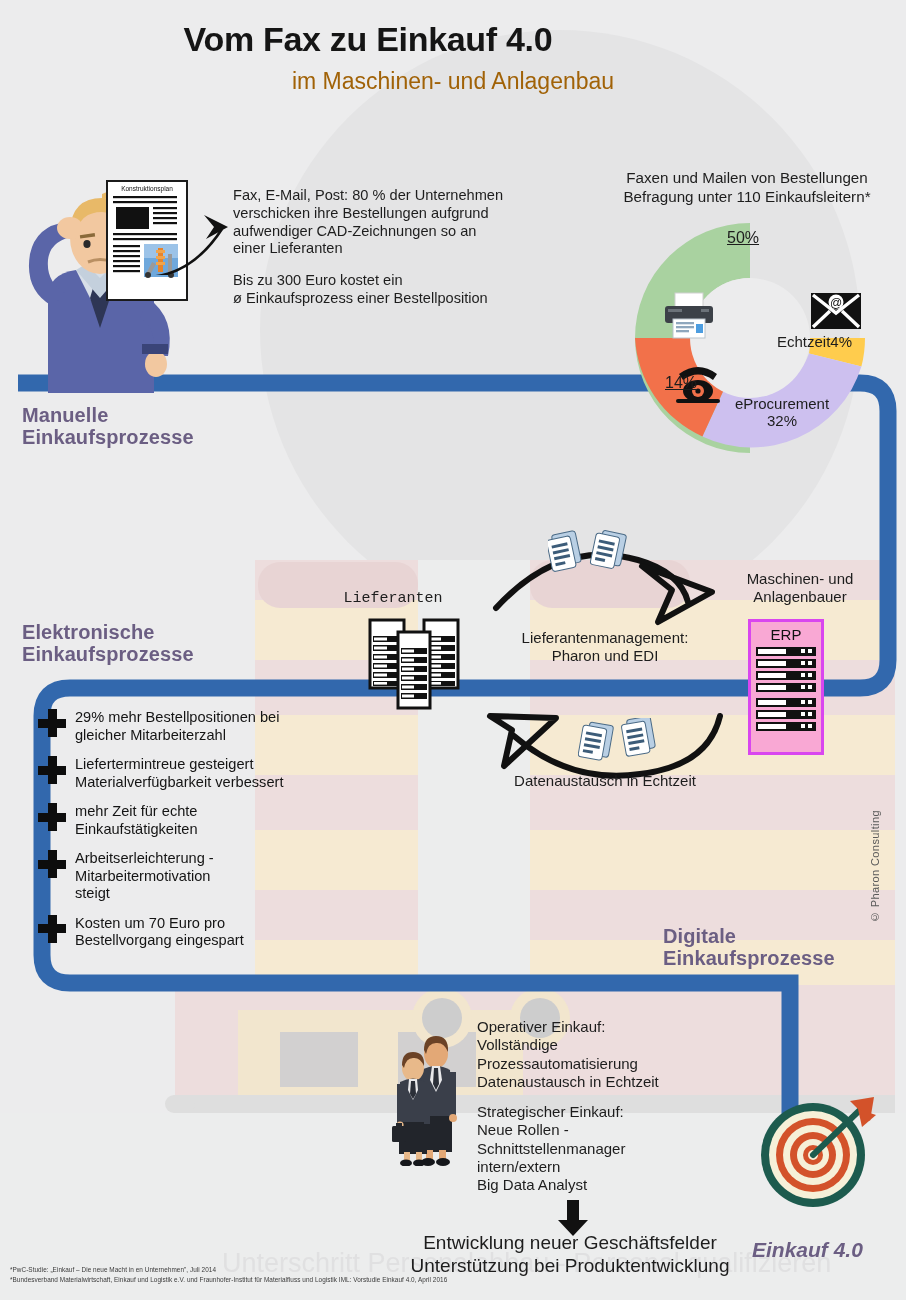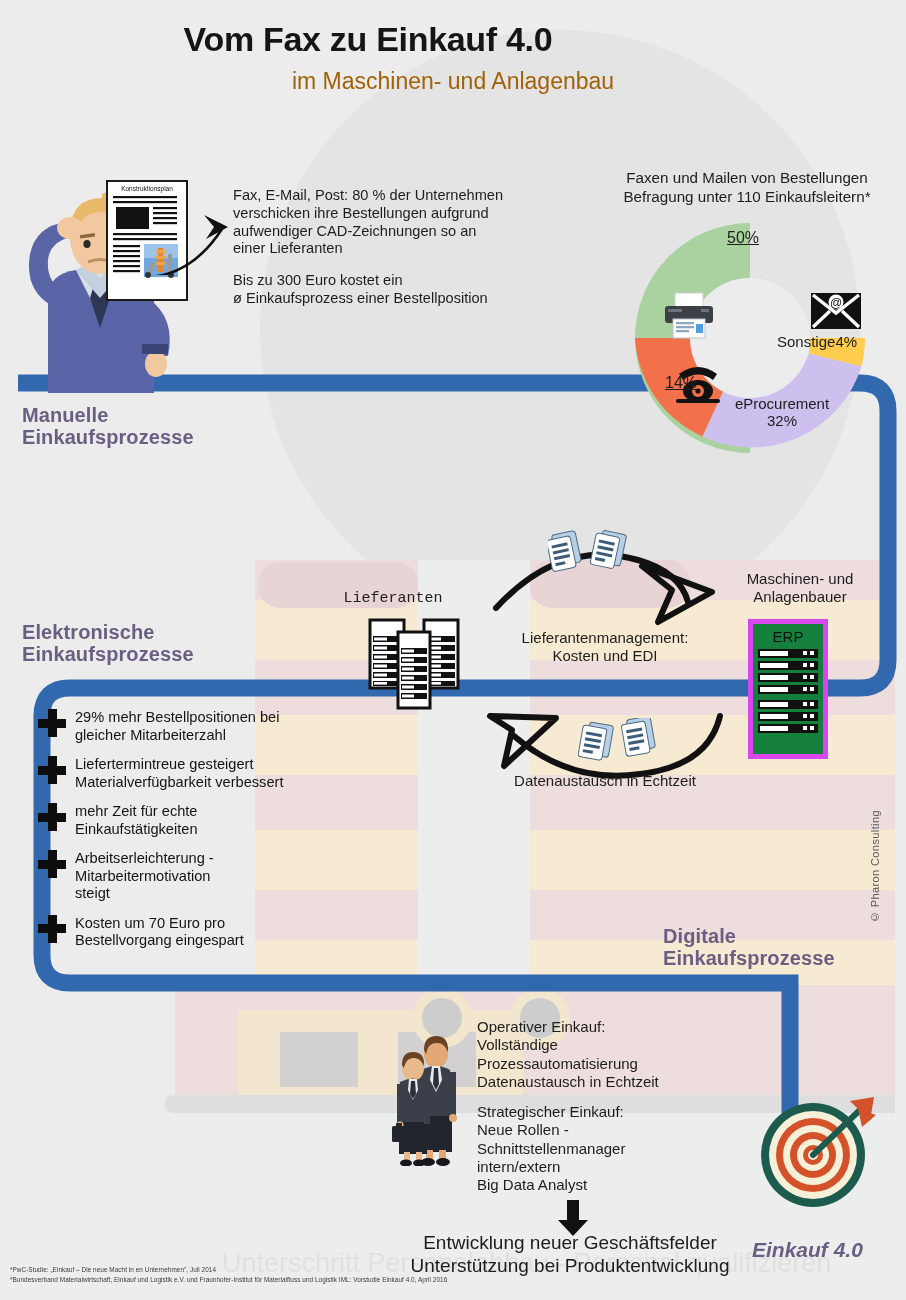--- a/index.html
+++ b/index.html
@@ -50,21 +50,21 @@
   .phone-ic{position:absolute;left:48px;top:148px;}
 
   
   .man{position:absolute;left:18px;top:178px;width:190px;height:215px;}
   .doc-plan{position:absolute;left:106px;top:180px;width:78px;height:117px;
       background:#fff;border:2px solid #1b1b1b;}
   .doc-title{font-size:6.5px;color:#111;text-align:center;margin-top:3px;
       font-family:"Liberation Sans",sans-serif;}
 
   .erp-box{position:absolute;left:748px;top:619px;width:70px;height:130px;
-      background:#15803d;border:5px solid #d946ef;}
+      background:#f9a8d4;border:3px solid #d946ef;}
   .erp-title{text-align:center;font-size:15px;color:#111;margin-top:4px;}
   .einkauf40{position:absolute;left:752px;top:1238px;font-size:21px;font-weight:bold;color:#6b5e83;font-style:italic;}
 
   
   .people{position:absolute;left:392px;top:1032px;width:70px;height:134px;}
 
   
   .footnote{position:absolute;left:10px;font-size:6.4px;color:#3a3a3a;
       font-family:"Liberation Sans",sans-serif;letter-spacing:.05px;}
 
@@ -253,21 +253,21 @@
       <path d="M6 13 Q25 -1 44 13 L40 19 Q25 8 10 19 Z" fill="#111"></path>
       <ellipse cx="25" cy="30" rx="15" ry="11" fill="#111"></ellipse>
       <circle cx="25" cy="30" r="6" fill="#f2714a"></circle>
       <circle cx="25" cy="30" r="2.6" fill="#111"></circle>
       <rect x="3" y="38" width="44" height="4" rx="2" fill="#111"></rect>
     </svg>
   </div>
 
   <div class="pct" style="left:727px;top:229px;">50%</div>
   <div class="pct" style="left:665px;top:374px;">14%</div>
-  <div class="donut-lbl" style="left:777px;top:333px;"><span>Sonstige</span><span>4%</span></div>
+  <div class="donut-lbl" style="left:777px;top:333px;"><span>Echtzeit</span><span>4%</span></div>
   <div class="donut-lbl" style="left:712px;top:395px;width:140px;">
     <div>eProcurement</div>
     <div>32%</div>
   </div>
 
   <div class="stage-label" style="left:22px;top:621px;">
     <div>Elektronische</div>
     <div>Einkaufsprozesse</div>
   </div>
 
@@ -378,21 +378,21 @@
       <rect x="44" y="8" width="24" height="32" rx="3" fill="#fff" stroke="#4a6a86"></rect>
       <rect x="48" y="14" width="16" height="3" fill="#3c5c79"></rect>
       <rect x="48" y="20" width="16" height="3" fill="#3c5c79"></rect>
       <rect x="48" y="26" width="16" height="3" fill="#3c5c79"></rect>
       <rect x="48" y="32" width="10" height="3" fill="#3c5c79"></rect>
     </g>
   </svg>
 
   <div class="mid-text" style="left:480px;top:629px;width:250px;">
     <div>Lieferantenmanagement:</div>
-    <div>Kosten und EDI</div>
+    <div>Pharon und EDI</div>
   </div>
 
   <svg style="position:absolute;left:480px;top:708px;width:250px;height:80px;">
     <path d="M240 8 Q228 58 160 66 Q90 76 34 28" stroke="#111" stroke-width="6" fill="none" stroke-linecap="round"></path>
     <path d="M10 8 L76 10 L24 58 L32 22 Z" fill="none" stroke="#111" stroke-width="6" stroke-linejoin="round"></path>
   </svg>
   <svg style="position:absolute;left:578px;top:718px;width:95px;height:58px;">
     <g transform="rotate(10 22 28)">
       <rect x="8" y="6" width="24" height="32" rx="3" fill="#b9cfe4" stroke="#4a6a86"></rect>
       <rect x="2" y="10" width="24" height="32" rx="3" fill="#fff" stroke="#4a6a86"></rect>

